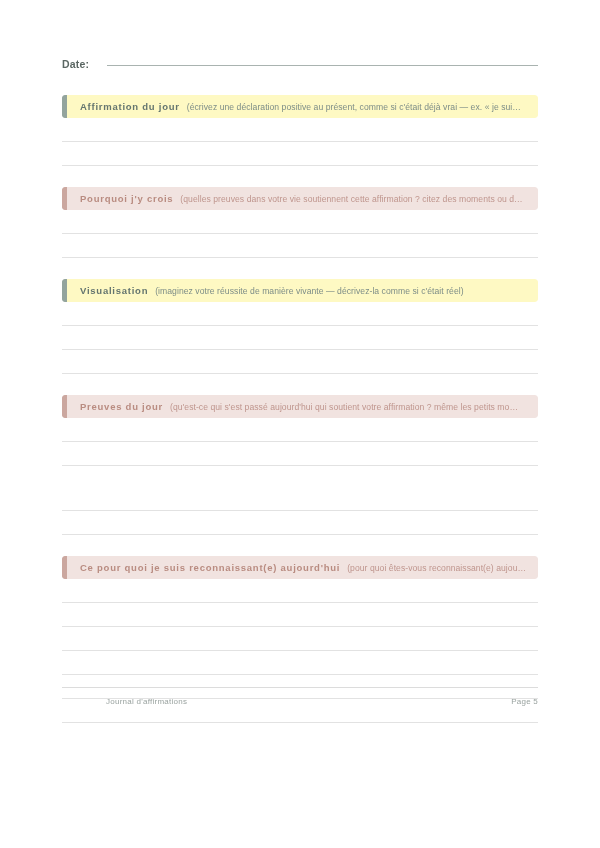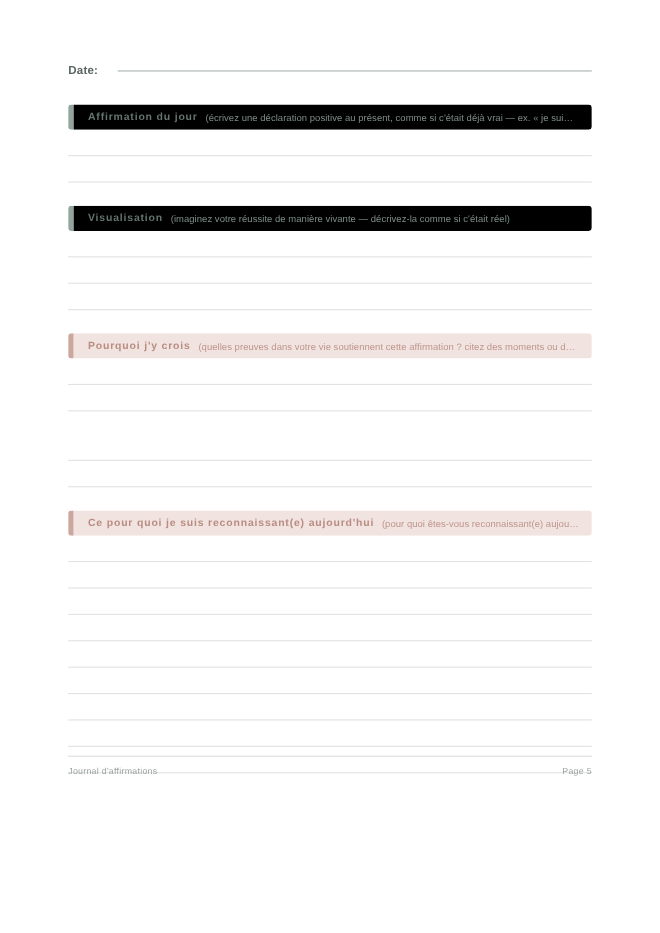--- a/index.html
+++ b/index.html
@@ -86,21 +86,21 @@
     font-size: 8.6px;
     letter-spacing: 0.05px;
     overflow: hidden;
     text-overflow: ellipsis;
     white-space: nowrap;
     flex: 1 1 auto;
     min-width: 0;
   }
 
   
-  .theme-green .header-body { background: #000000; }
+  .theme-green .header-body { background: #fef9c3; }
   .theme-green .accent-bar  { background: #93a49d; }
   .theme-green .header-title{ color: #64756f; }
   .theme-green .header-hint { color: #7d8d87; }
 
   
   .theme-pink .header-body  { background: #f1e3e0; }
   .theme-pink .accent-bar   { background: #cba79f; }
   .theme-pink .header-title { color: #b98c81; }
   .theme-pink .header-hint  { color: #bf958d; }
 
@@ -124,20 +124,21 @@
     border-top: 1px solid #dcdcdc;
     margin-bottom: 9px;
   }
   .footer-row {
     display: flex;
     justify-content: space-between;
     align-items: baseline;
     font-size: 8px;
     color: #9aa3a0;
     letter-spacing: 0.25px;
+    margin-left: 44px;
   }
 </style>
 </head>
 <body>
 
 <div class="page">
 
   <div class="date-row">
     <span class="date-label">Date:</span>
     <span class="date-rule"></span>
@@ -150,40 +151,53 @@
           <div class="header-body">
             <span class="header-title">Affirmation du jour</span>
             <span class="header-hint">(écrivez une déclaration positive au présent, comme si c'était déjà vrai — ex. « je sui…</span>
           </div>
         </div>
         <div class="lines">
           <div class="write-line"></div>
           <div class="write-line"></div>
         </div>
       </div>
+      <div class="section theme-pink">
+        <div class="section-header">
+          <span class="accent-bar"></span>
+          <div class="header-body">
+            <span class="header-title">Pourquoi j'y crois</span>
+            <span class="header-hint">(quelles preuves dans votre vie soutiennent cette affirmation ? citez des moments ou d…</span>
+          </div>
+        </div>
+        <div class="lines">
+          <div class="write-line"></div>
+          <div class="write-line"></div>
+        </div>
+      </div>
       <div class="section theme-green">
         <div class="section-header">
           <span class="accent-bar"></span>
           <div class="header-body">
             <span class="header-title">Visualisation</span>
             <span class="header-hint">(imaginez votre réussite de manière vivante — décrivez-la comme si c'était réel)</span>
           </div>
         </div>
         <div class="lines">
           <div class="write-line"></div>
           <div class="write-line"></div>
           <div class="write-line"></div>
         </div>
       </div>
       <div class="section theme-pink">
         <div class="section-header">
           <span class="accent-bar"></span>
           <div class="header-body">
-            <span class="header-title">Pourquoi j'y crois</span>
-            <span class="header-hint">(quelles preuves dans votre vie soutiennent cette affirmation ? citez des moments ou d…</span>
+            <span class="header-title">Preuves du jour</span>
+            <span class="header-hint">(qu'est-ce qui s'est passé aujourd'hui qui soutient votre affirmation ? même les petits mo…</span>
           </div>
         </div>
         <div class="lines">
           <div class="write-line"></div>
           <div class="write-line"></div>
         </div>
       </div>
       <div class="section theme-green">
         <div class="lines">
           <div class="write-line"></div>

